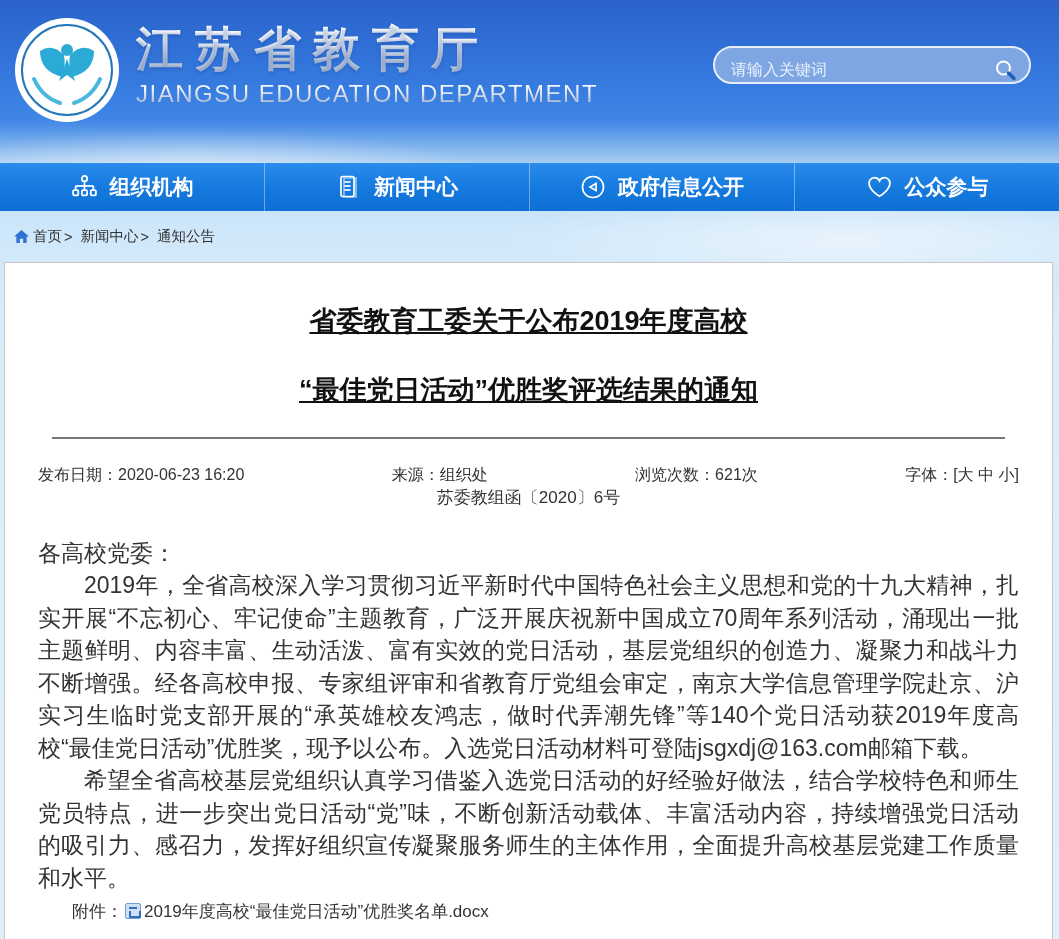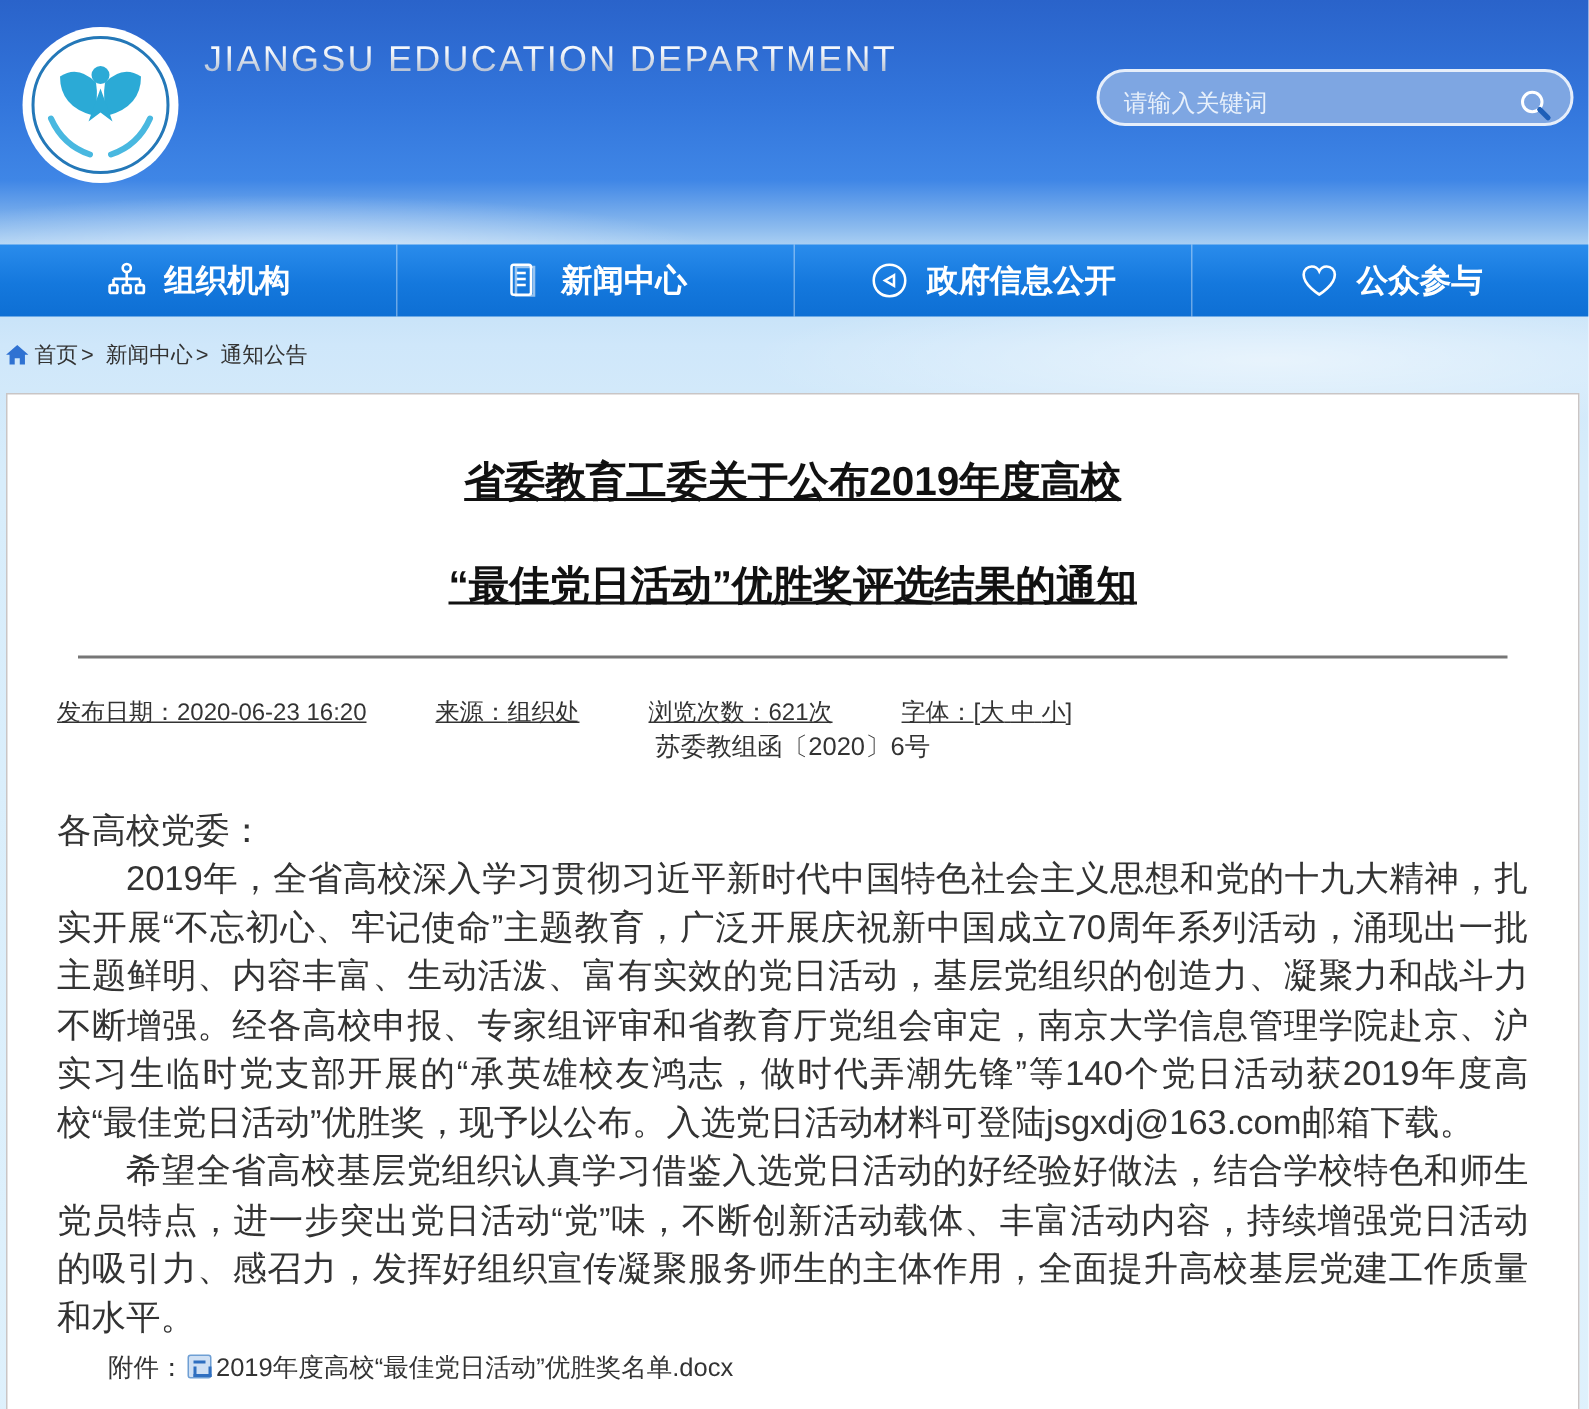--- a/index.html
+++ b/index.html
@@ -25,21 +25,21 @@
     -webkit-background-clip:text; background-clip:text; -webkit-text-fill-color:transparent;
     text-shadow:0 2px 3px rgba(20,60,140,.25);
   }
   .site-sub {
     margin-top:4px; font-size:24px; font-weight:normal; letter-spacing:1.5px;
     color:#dbe2ec;
     background:linear-gradient(180deg,#f4f7fb 30%,#b9c4d6 75%);
     -webkit-background-clip:text; background-clip:text; -webkit-text-fill-color:transparent;
   }
   .search-pill {
-    position:absolute; right:10px; top:46px; width:318px; height:38px;
+    position:absolute; right:28px; top:46px; width:318px; height:38px;
     background:#7ea6e2; border:2px solid #e6eefa; border-radius:19px;
     display:flex; align-items:center; padding:10px 10px 0 16px;
   }
   .search-pill input {
     flex:1; background:transparent; border:none; outline:none;
     color:#fff; font-size:16px;
   }
   .search-pill input::placeholder { color:#eef4fc; opacity:.95; }
   .search-btn { width:28px; height:28px; border:none; background:transparent; cursor:pointer; display:flex; align-items:center; justify-content:center; }
 
@@ -49,35 +49,35 @@
     display:flex; }
   .nav-item {
     flex:1; display:flex; align-items:center; justify-content:center; gap:12px;
     color:#fff; font-size:21px; font-weight:bold; cursor:pointer;
     border-right:1px solid rgba(255,255,255,.38);
   }
   .nav-item:last-child { border-right:none; }
   .nav-item svg { display:block; }
 
   
-  .crumbs { position:relative; margin-top:48px; height:51px; display:flex; align-items:center; padding-left:4px;
+  .crumbs { position:relative; margin-top:48px; height:51px; display:flex; align-items:center; padding-left:14px;
     font-size:14.5px; color:#333; }
   .crumbs .sep { margin:0 4px 0 2px; color:#333; }
   .crumb { color:#333; cursor:pointer; margin-left:4px; }
 
   
   .panel {
     margin:0 6px 0 4px; min-height:677px; background:#fff;
     border:1px solid #c9c5c5; padding:42px 33px 40px;
   }
   .art-title { text-align:center; font-size:27px; font-weight:600; color:#111; line-height:1.2;text-decoration:underline; }
   .art-title .t2 { margin-top:37px; }
   .title-rule { height:2px; background:#767676; margin:30px 14px 0; }
 
-  .meta { display:flex; justify-content:flex-start; gap:46px; margin-top:26px; font-size:16px; color:#333;text-decoration:underline; }
+  .meta { display:flex; justify-content:space-between; gap:46px; margin-top:26px; font-size:16px; color:#333; }
   .meta .font-opt { cursor:pointer; }
 
   .doc-no { text-align:center; font-size:17px; color:#333; }
 
   .body-text { margin-top:28px; font-size:23px; color:#333; line-height:32.5px; text-align:justify; }
   .body-text p.indent { text-indent:2em; }
   .attach-row { margin-top:2px; text-indent:2em; font-size:17px; color:#333; line-height:32.5px; }
   .doc-ico { display:inline-block; width:16px; height:16px; vertical-align:-2px; margin:0 3px 0 2px;
     background:#cfe0f4; border:1px solid #6f9fd4; border-radius:2px; position:relative; }
   .doc-ico::before { content:""; position:absolute; left:3px; top:3px; width:8px; height:2px; background:#2f6fc0; }
@@ -96,20 +96,21 @@
       <circle cx="53" cy="53" r="45" fill="none" stroke="#2478b8" stroke-width="2"></circle>
       <path d="M20 62 Q28 80 46 86" fill="none" stroke="#49b8e0" stroke-width="4" stroke-linecap="round"></path>
       <path d="M86 62 Q78 80 60 86" fill="none" stroke="#49b8e0" stroke-width="4" stroke-linecap="round"></path>
       <path d="M50 38 Q38 26 26 34 Q26 54 48 60 Q52 50 50 38 Z" fill="#2baad6"></path>
       <path d="M56 38 Q68 26 80 34 Q80 54 58 60 Q54 50 56 38 Z" fill="#2baad6"></path>
       <circle cx="53" cy="33" r="6" fill="#2baad6"></circle>
       <path d="M53 42 L45 64 L53 58 L61 64 Z" fill="#2baad6"></path>
     </svg>
   </div>
   <div class="site-name">
+    <div class="site-title">江苏省教育厅</div>
     <div class="site-sub">JIANGSU EDUCATION DEPARTMENT</div>
   </div>
   <div class="search-pill">
     <input type="text" placeholder="请输入关键词" style="">
     <button class="search-btn">
       <svg width="24" height="24" viewBox="0 0 24 24">
         <circle cx="10.5" cy="10" r="6.5" fill="none" stroke="#ffffff" stroke-width="2"></circle>
         <line x1="15.5" y1="15" x2="21" y2="20.5" stroke="#1e5fb8" stroke-width="3.5" stroke-linecap="round"></line>
       </svg>
     </button>

